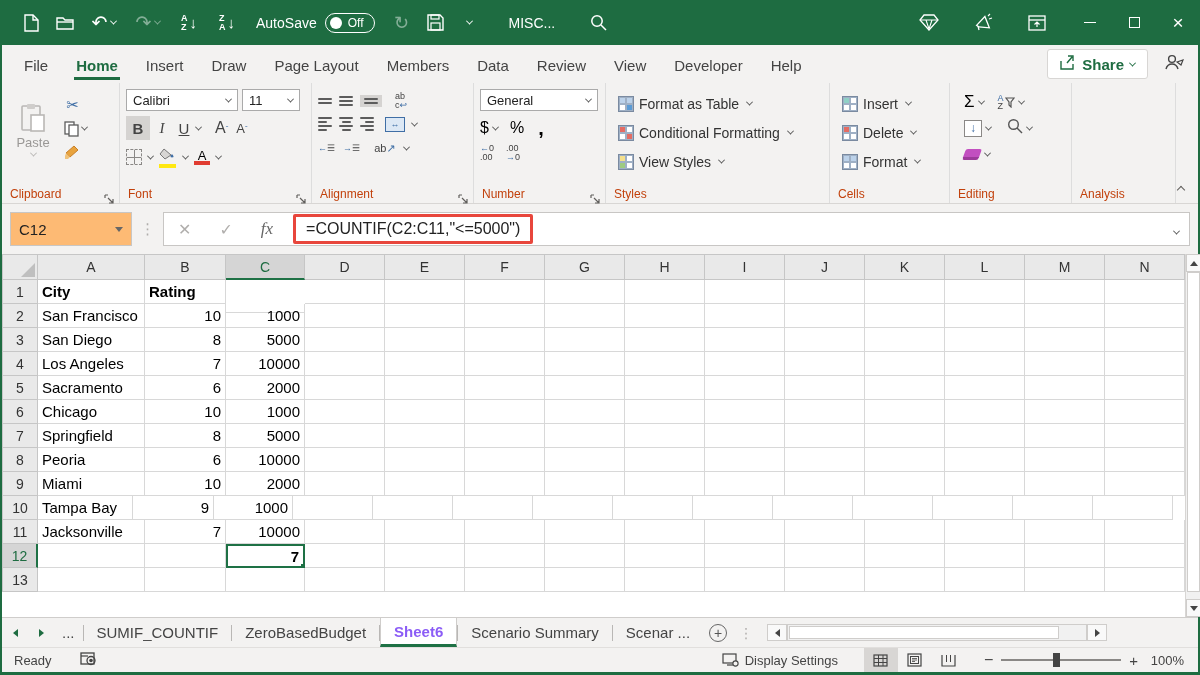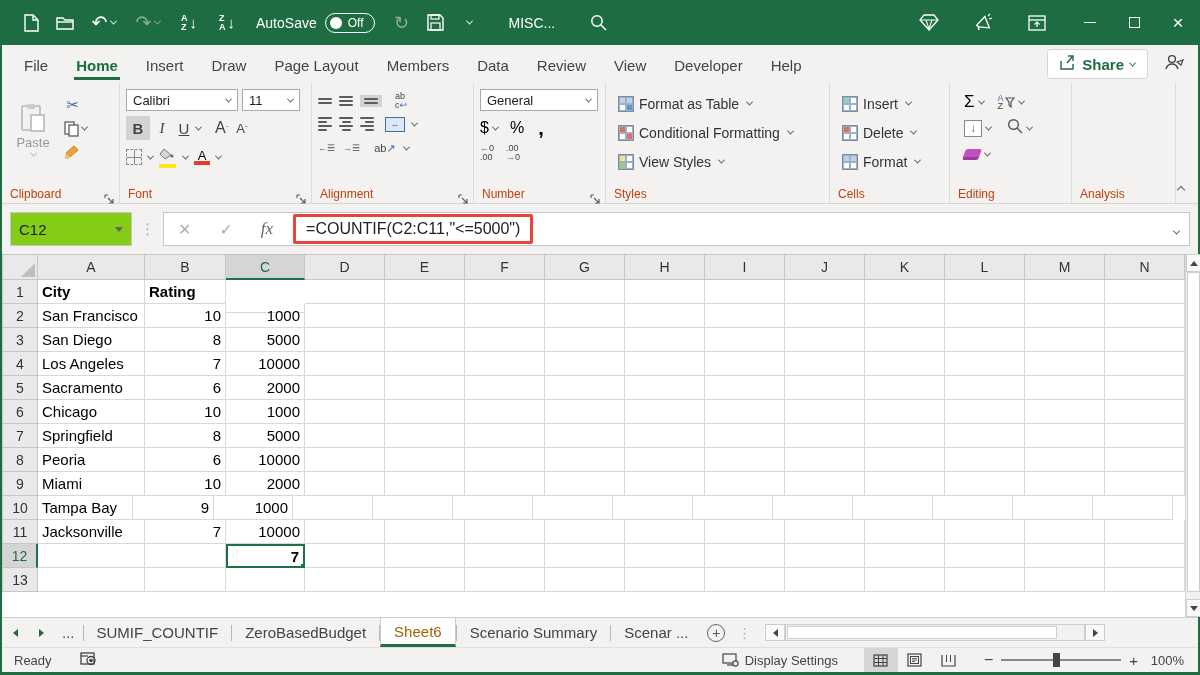--- a/index.html
+++ b/index.html
@@ -55,21 +55,21 @@
   .mini { font-size:9px; line-height:9px; color:#444; }
   .chev-after { color:#555; margin-left:3px; }
   .item-row { display:flex; align-items:center; gap:5px; height:29px; font-size:14px; color:#333; }
   .grid-ico { width:16px; height:16px; border:1px solid #7a8aa0; display:grid;
     grid-template-columns:1fr 1fr; grid-template-rows:1fr 1fr; background:#fff; }
   .grid-ico span { border:0.5px solid #9fb0c5; }
 
   
   #formulabar { position:absolute; left:0; top:204px; width:1196px; height:50px; background:#F3F2F1;
     display:flex; align-items:center; }
-  #namebox { width:122px; height:34px; background:#84cc16; border:1px solid #c8c6c4; margin-left:8px;
+  #namebox { width:122px; height:34px; background:#fdba74; border:1px solid #c8c6c4; margin-left:8px;
     display:flex; align-items:center; padding:0 8px; font-size:15px; color:#222; }
   .tri-down { width:0; height:0; border-left:4px solid transparent; border-right:4px solid transparent;
     border-top:5px solid #666; }
   #fx-field { flex:1; height:34px; background:#fff; border:1px solid #c8c6c4; margin-right:8px;
     display:flex; align-items:center; font-size:15px; position:relative; }
   #formula-hl { position:relative; margin-left:6px; border:3px solid #E8463C; border-radius:2px;
     padding:3px 10px; font-size:16px; color:#222; }
 
   
   #grid { position:absolute; left:0; top:254px; width:1183px; height:363px; background:#fff; }
@@ -107,21 +107,21 @@
     border-left:5px solid #444; }
   #vthumb { position:absolute; top:18px; left:1px; width:13px; height:320px; background:#fff;
     border:1px solid #cfcdcb; }
   #vdown { position:absolute; bottom:0; }
 
   
   #sheetbar { position:absolute; left:0; top:617px; width:1196px; height:30px; background:#F3F2F1;
     border-top:1px solid #cfcdcb; display:flex; align-items:stretch; font-size:15px; color:#444; }
   .nav-a { width:26px; display:flex; align-items:center; justify-content:center; color:#1E6C41; }
   .stab { display:flex; align-items:center; padding:0 13px; color:#444; position:relative; }
-  .stab.active { background:#fff; color:#a16207; font-weight:normal; border-bottom:3px solid #1E7145;
+  .stab.active { background:#fff; color:#8b5cf6; font-weight:bold; border-bottom:3px solid #1E7145;
     border-left:1px solid #cfcdcb; border-right:1px solid #cfcdcb; }
   .tab-sep { width:1px; height:16px; background:#b9b7b5; align-self:center; }
   #add-sheet { width:30px; display:flex; align-items:center; justify-content:center; }
   #add-sheet .circ { width:18px; height:18px; border:1.5px solid #666; border-radius:50%;
     display:flex; align-items:center; justify-content:center; font-size:14px; color:#555; line-height:0;}
   #hscroll { display:flex; align-items:center; margin-left:8px; gap:0; }
   #hs-track { width:300px; height:17px; background:#F1F1F1; border:1px solid #cfcdcb; position:relative; }
   #hs-thumb { position:absolute; left:1px; top:1px; width:270px; height:13px; background:#fff;
     border:1px solid #cfcdcb; }
   .hs-btn { width:20px; height:17px; background:#F9F9F9; border:1px solid #cfcdcb;

